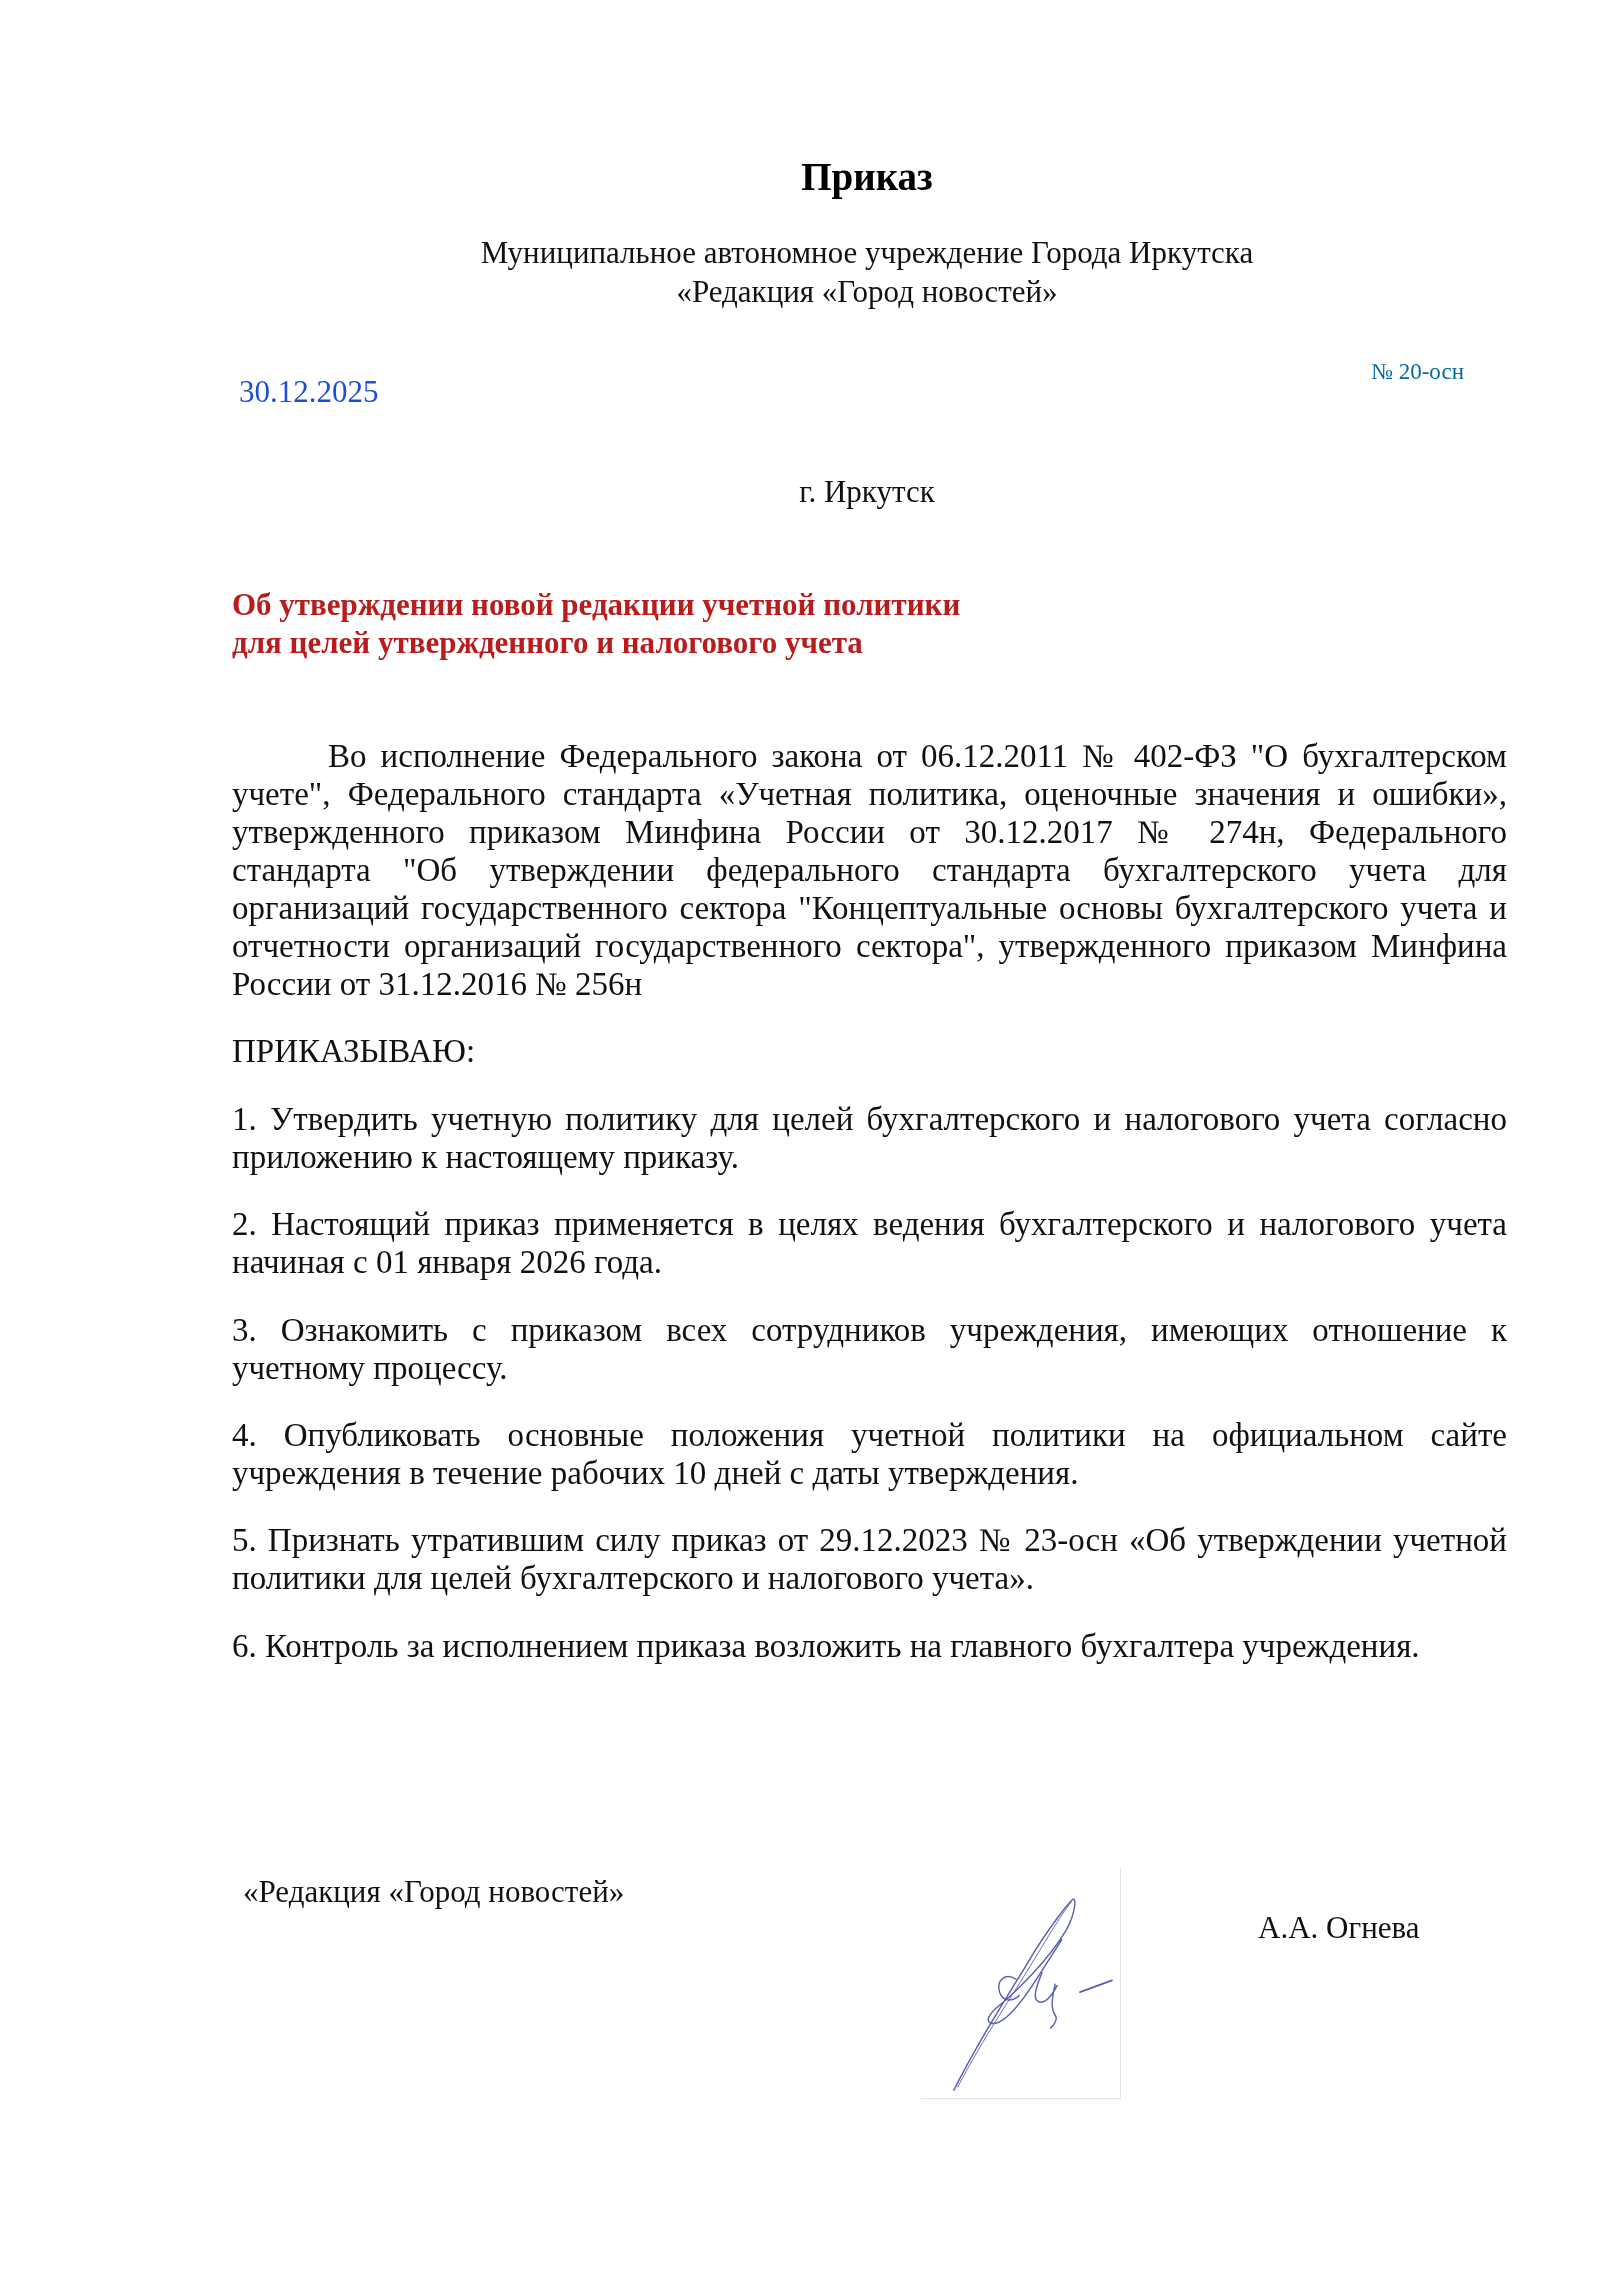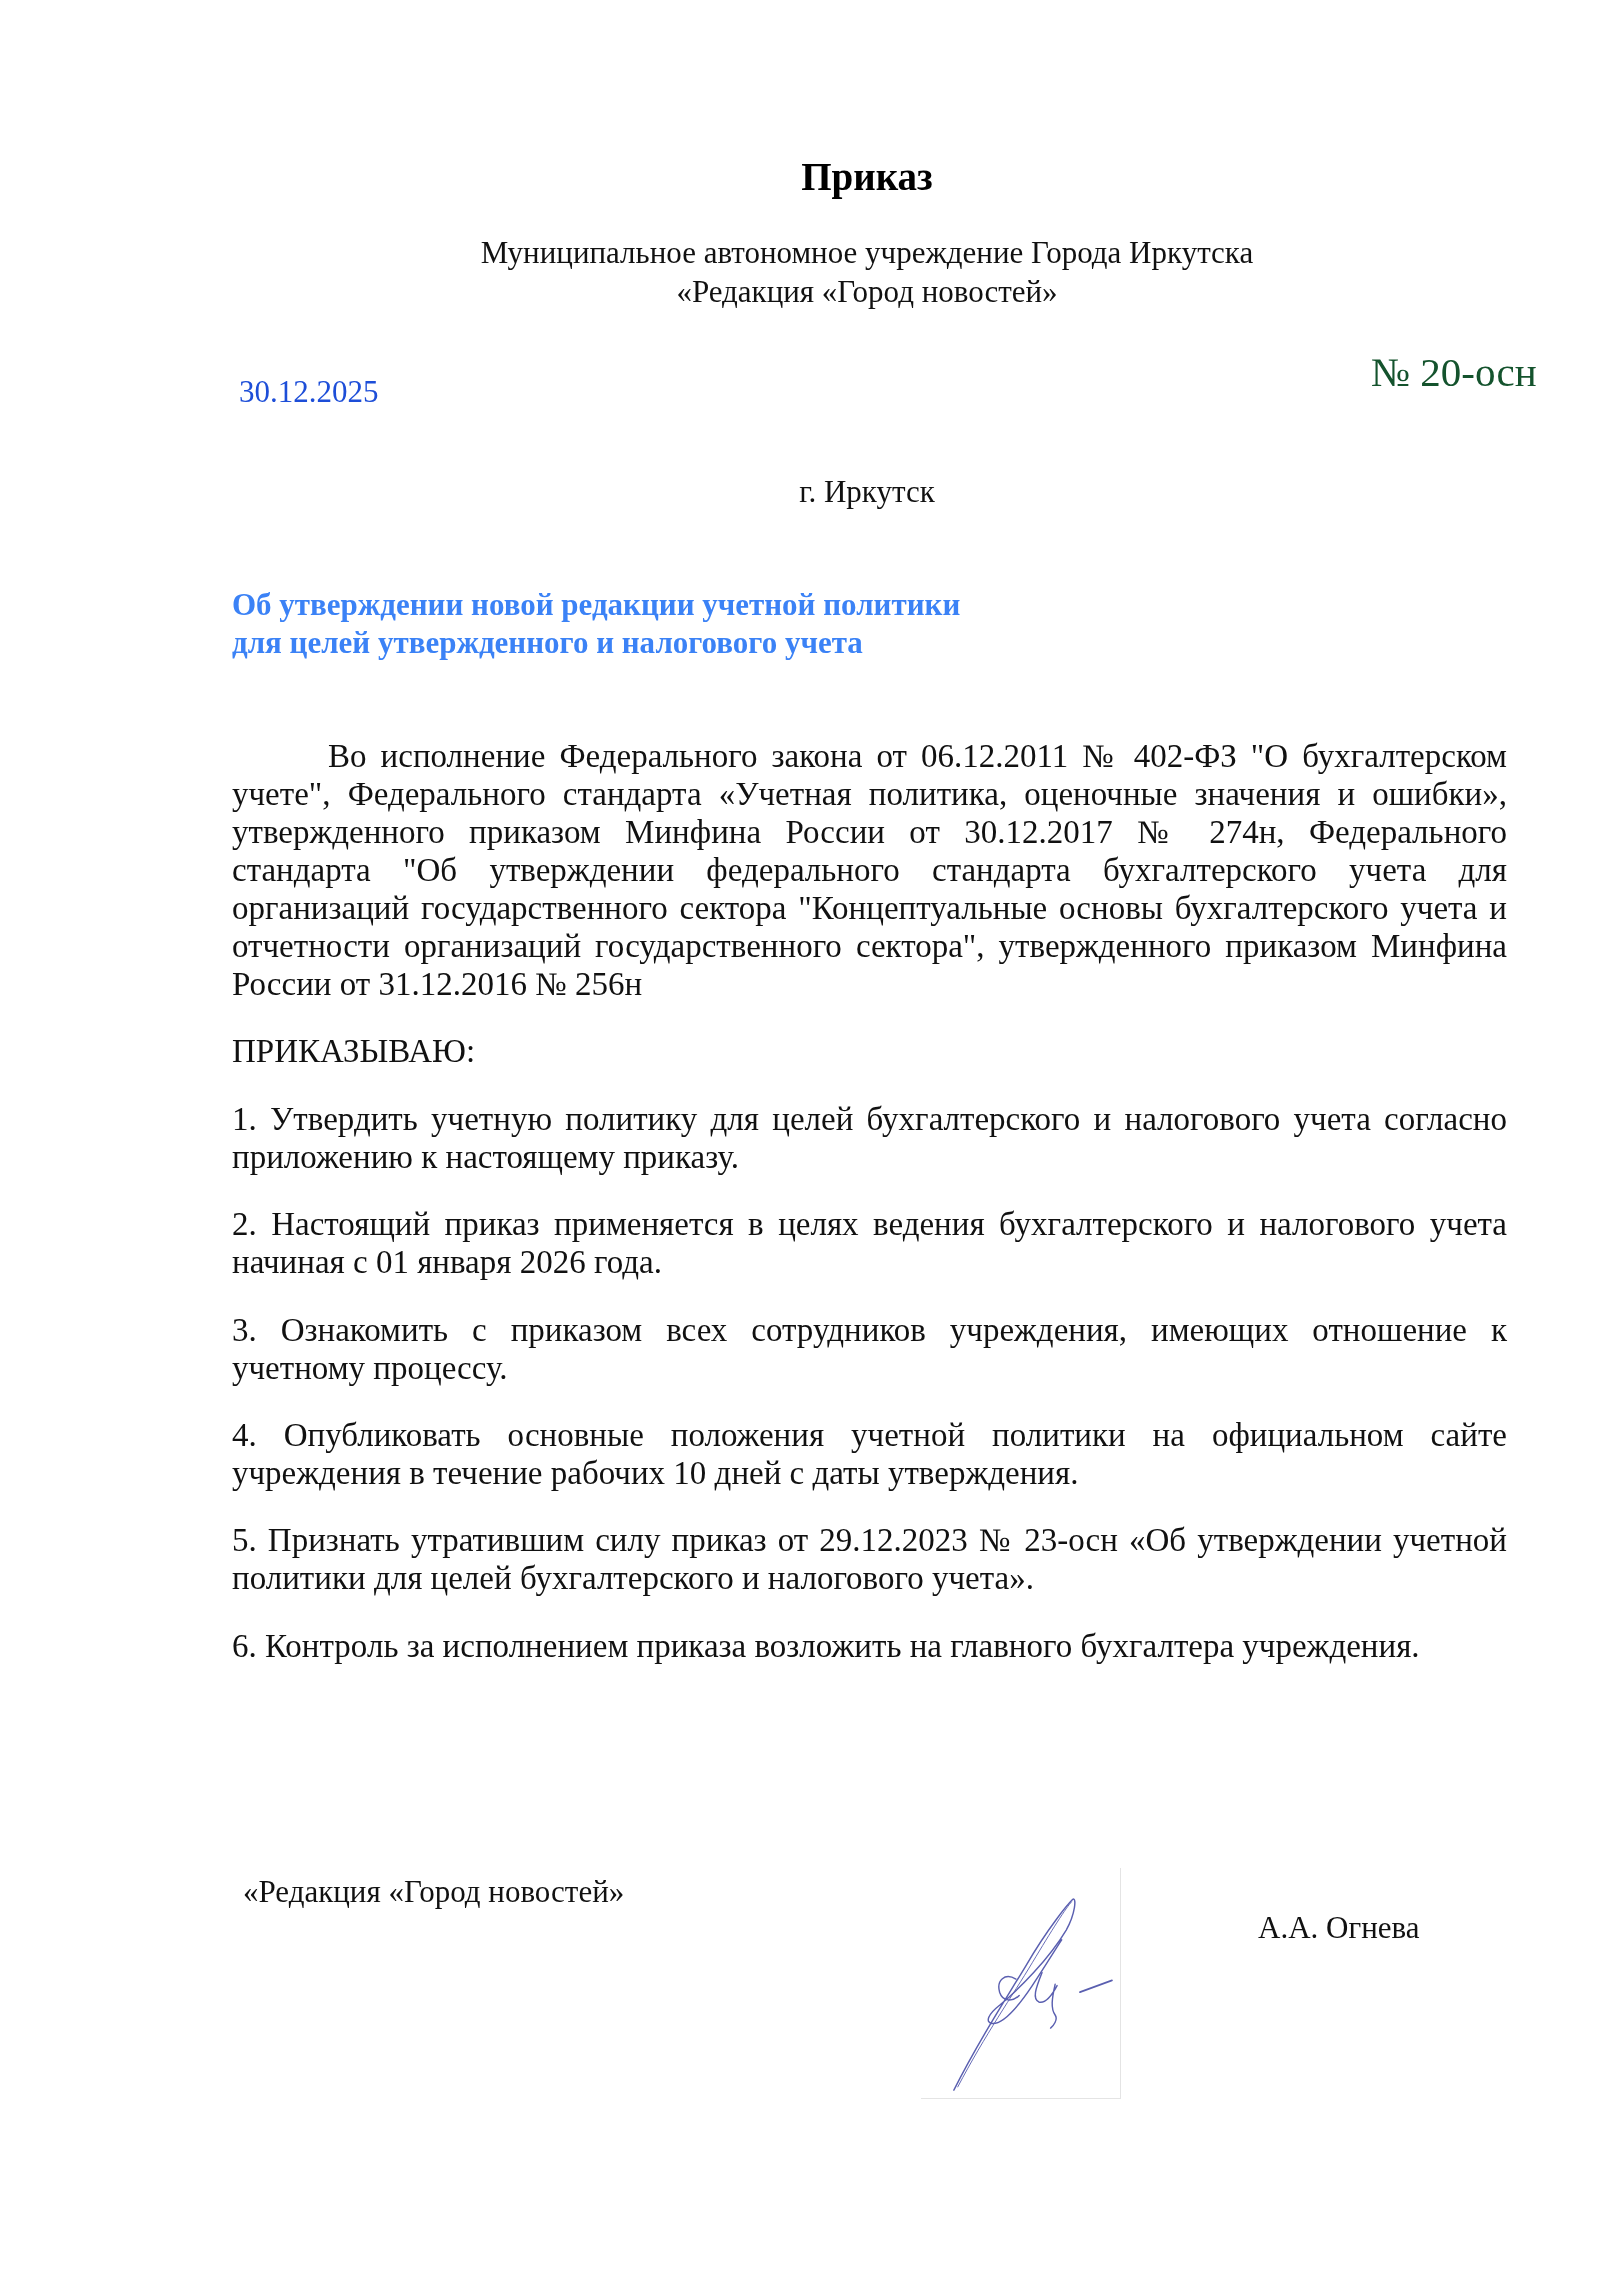--- a/index.html
+++ b/index.html
@@ -33,35 +33,35 @@
     }
     .org div { white-space: nowrap; }
 
     .date {
       left: 239px; top: 373px;
       font-size: 31px; line-height: 38px;
       color: #1d4ed8;
     }
     .number {
       left: 1371px; top: 353px;
-      font-size: 41px; line-height: 38px;
-      color: #14532d;
+      font-size: 23px; line-height: 38px;
+      color: #0369a1;
     }
     .city {
       left: 0; width: 1734px; top: 473px;
       text-align: center;
       font-size: 31px; line-height: 38px;
     }
 
     .subject {
       left: 232px; top: 586px;
       font-weight: bold;
       font-size: 31px;
       line-height: 38px;
-      color: #3b82f6;
+      color: #b91c1c;
     }
     .subject div { white-space: nowrap; }
 
     .body {
       position: absolute;
       left: 232px;
       top: 737px;
       width: 1275px;
       font-size: 33px;
       line-height: 38px;

